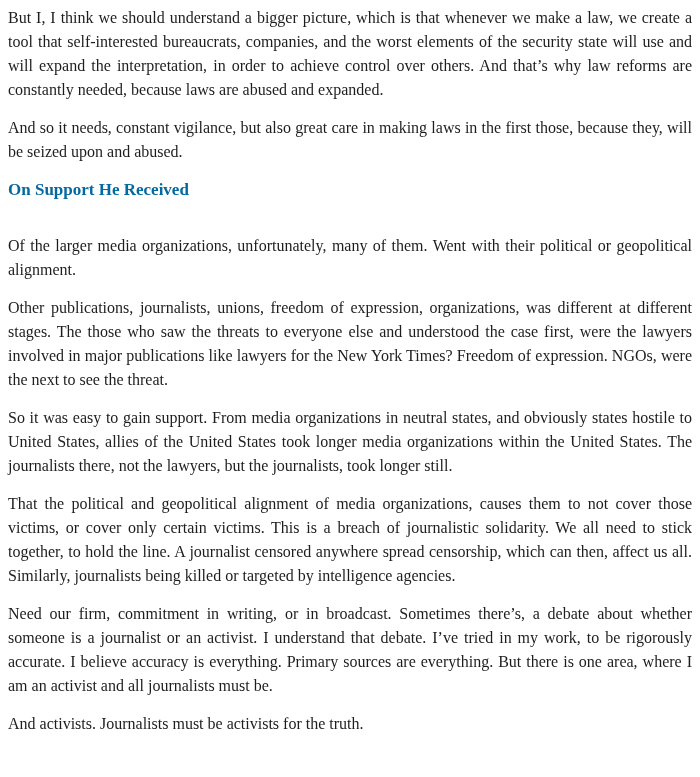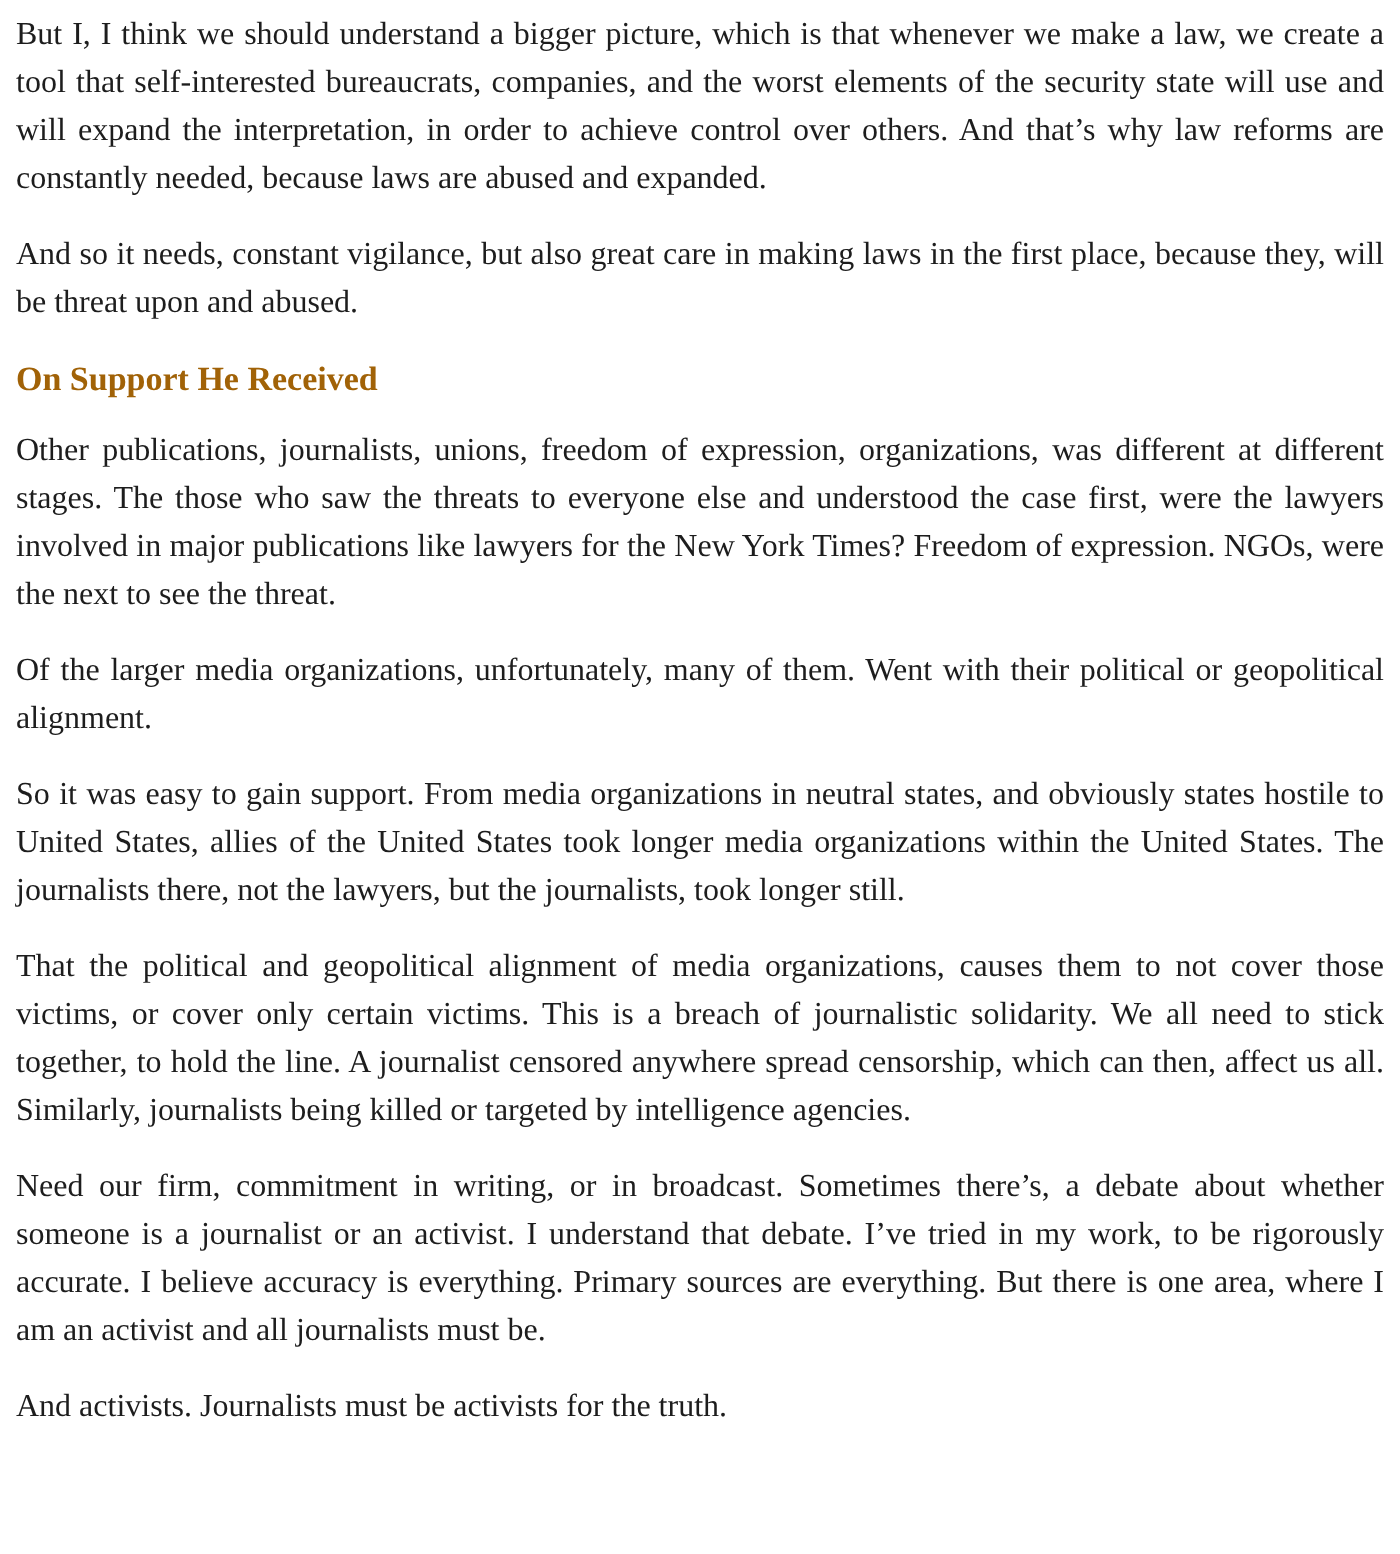--- a/index.html
+++ b/index.html
@@ -19,37 +19,37 @@
     font-family: "Liberation Serif", "DejaVu Serif", serif;
     font-size: 16px;
     line-height: 24px;
     color: #1d1d1d;
     text-align: justify;
   }
   .doc p.para {
     margin: 0 0 14px 0;
   }
   .doc h3.section-heading {
-    margin: 0 0 12px 0;
+    margin: 0 0 32px 0;
     font-size: 17px;
     line-height: 24px;
     font-weight: bold;
     text-align: left;
-    color: #a16207;
+    color: #0369a1;
   }
   .doc p.para:last-child {
     margin-bottom: 0;
   }
 </style>
 </head>
 <body style="background: rgb(255, 255, 255);">
 
 <main class="doc" style="color: rgb(29, 29, 29);">
   <p class="para">But I, I think we should understand a bigger picture, which is that whenever we make a law, we create a tool that self-interested bureaucrats, companies, and the worst elements of the security state will use and will expand the interpretation, in order to achieve control over others. And that’s why law reforms are constantly needed, because laws are abused and expanded.</p>
-  <p class="para">And so it needs, constant vigilance, but also great care in making laws in the first place, because they, will be threat upon and abused.</p>
+  <p class="para">And so it needs, constant vigilance, but also great care in making laws in the first those, because they, will be seized upon and abused.</p>
   <h3 class="section-heading">On Support He Received</h3>
+  <p class="para">Of the larger media organizations, unfortunately, many of them. Went with their political or geopolitical alignment.</p>
   <p class="para">Other publications, journalists, unions, freedom of expression, organizations, was different at different stages. The those who saw the threats to everyone else and understood the case first, were the lawyers involved in major publications like lawyers for the New York Times? Freedom of expression. NGOs, were the next to see the threat.</p>
-  <p class="para">Of the larger media organizations, unfortunately, many of them. Went with their political or geopolitical alignment.</p>
   <p class="para">So it was easy to gain support. From media organizations in neutral states, and obviously states hostile to United States, allies of the United States took longer media organizations within the United States. The journalists there, not the lawyers, but the journalists, took longer still.</p>
   <p class="para">That the political and geopolitical alignment of media organizations, causes them to not cover those victims, or cover only certain victims. This is a breach of journalistic solidarity. We all need to stick together, to hold the line. A journalist censored anywhere spread censorship, which can then, affect us all. Similarly, journalists being killed or targeted by intelligence agencies.</p>
   <p class="para">Need our firm, commitment in writing, or in broadcast. Sometimes there’s, a debate about whether someone is a journalist or an activist. I understand that debate. I’ve tried in my work, to be rigorously accurate. I believe accuracy is everything. Primary sources are everything. But there is one area, where I am an activist and all journalists must be.</p>
   <p class="para">And activists. Journalists must be activists for the truth.</p>
 </main>
 
 </body></html>

